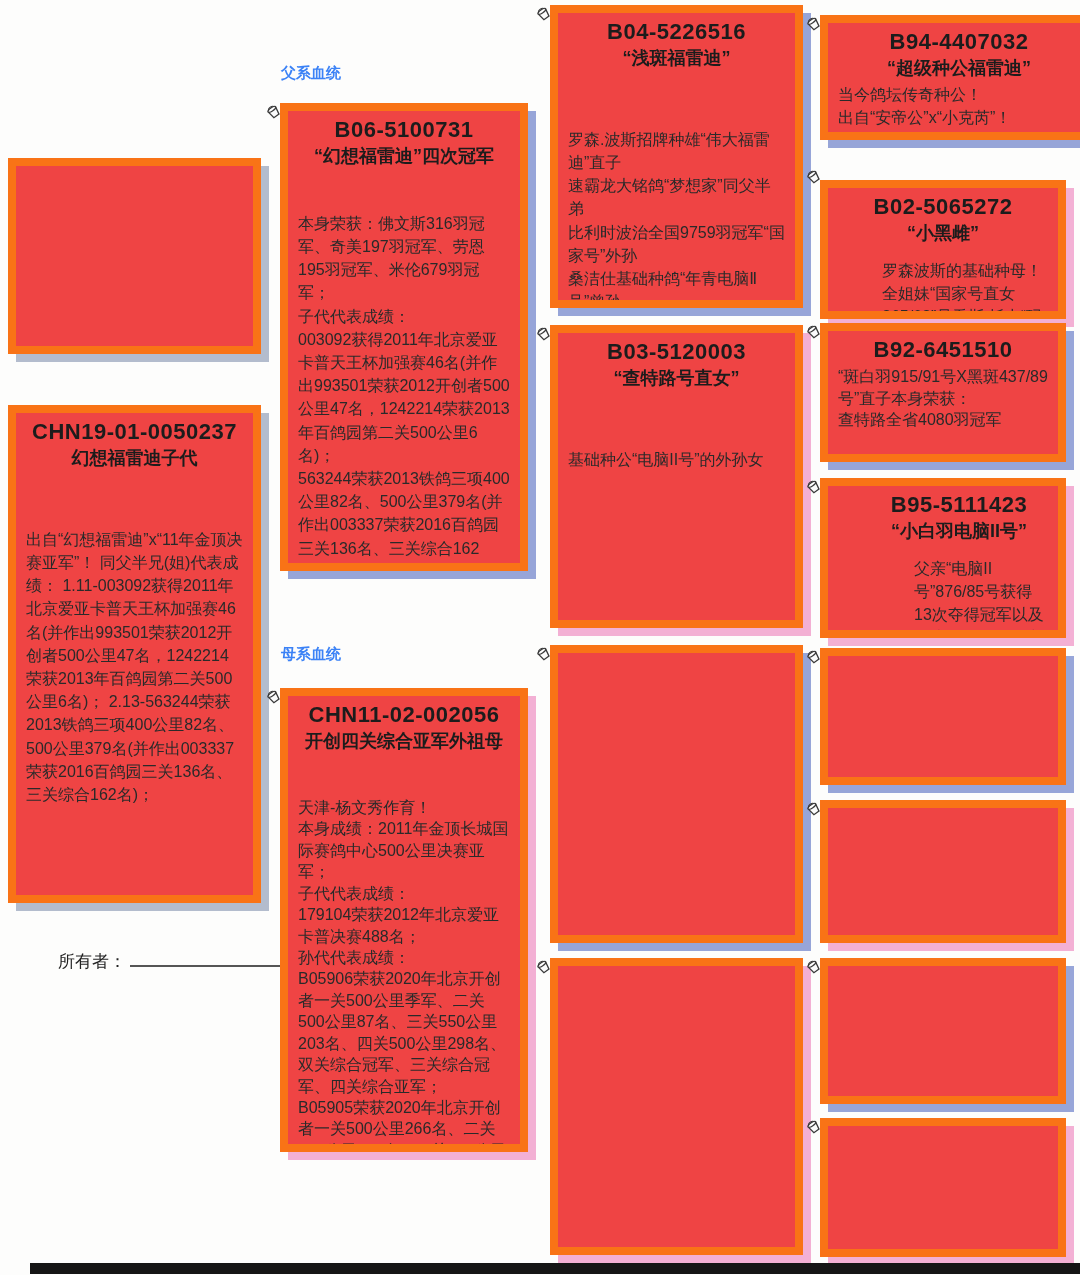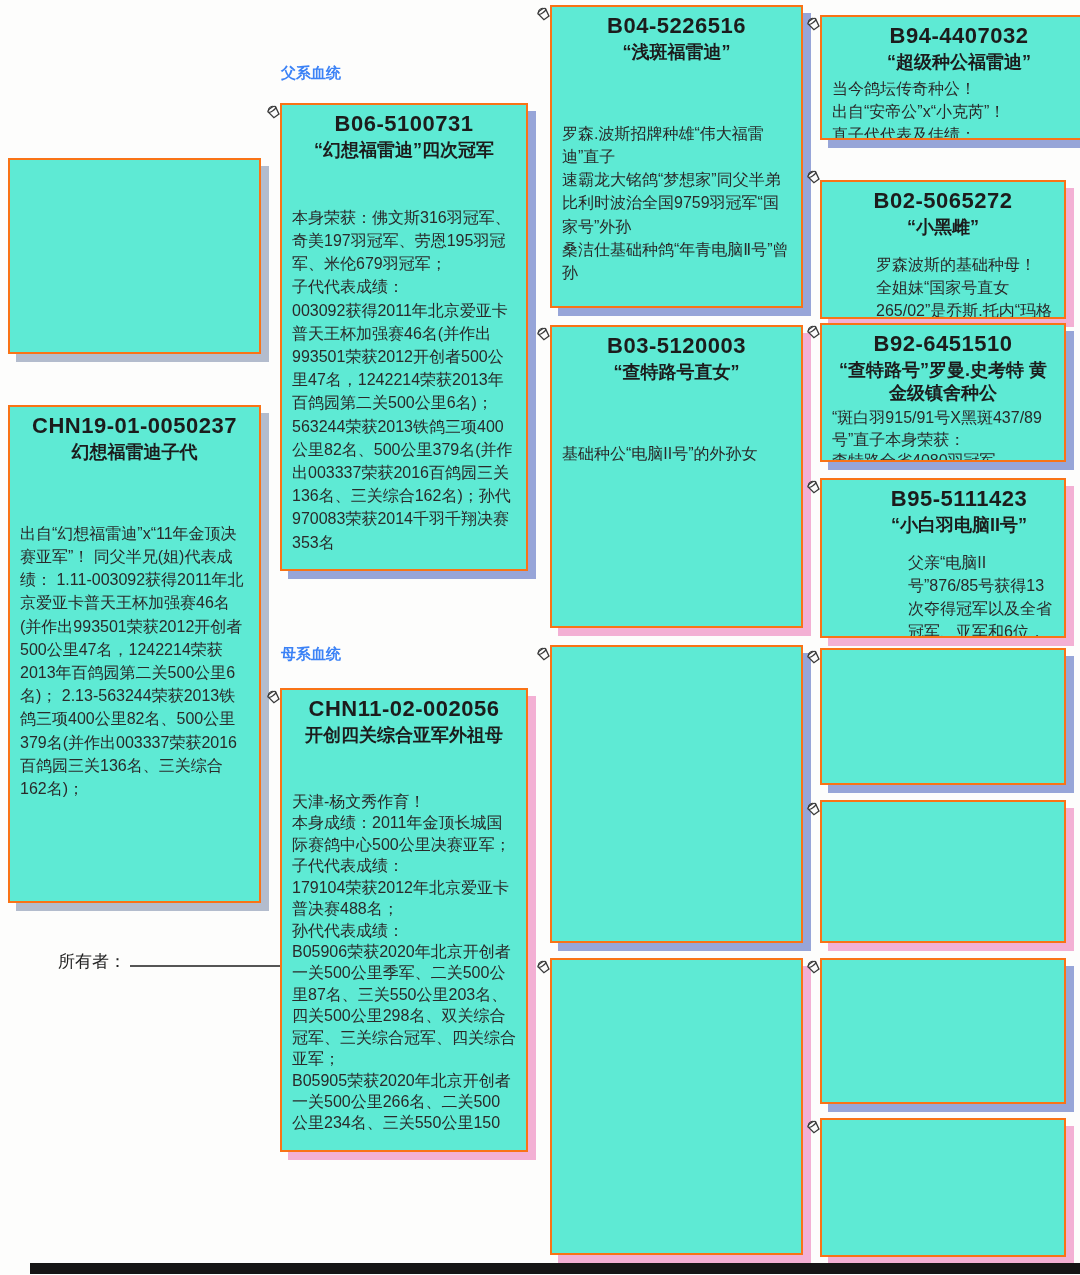--- a/index.html
+++ b/index.html
@@ -1,18 +1,18 @@
 <!DOCTYPE html>
 <html><head>
 <meta charset="utf-8">
 <style>
   html,body{margin:0;padding:0;background:#f7f7f7;}
   #canvas{position:relative;width:1080px;height:1275px;background:#fdfdfc;overflow:hidden;
           font-family:"Liberation Sans","DejaVu Sans",sans-serif;color:#2d2d2d;}
-  .box{position:absolute;background:#5eead4;border:2px solid #f97316;box-sizing:border-box;
+  .box{position:absolute;background:#ef4444;border:8px solid #f97316;box-sizing:border-box;
        overflow:hidden;padding:6px 10px 8px 10px;}
   .box.male{box-shadow:8px 8px 0 0 #97a5d8;}
   .box.female{box-shadow:8px 8px 0 0 #f3b0d4;}
   .box.neutral{box-shadow:8px 8px 0 0 #b3bccd;}
   .box-id{font-weight:bold;font-size:22px;text-align:center;line-height:1.2;color:#1c1c1c;letter-spacing:.5px;}
   .box-name{font-weight:bold;font-size:18px;text-align:center;line-height:1.25;color:#1c1c1c;margin-top:2px;}
   .box-body{font-size:16px;line-height:1.45;white-space:pre-line;color:#2a2a2a;}
   .gap-xl{margin-top:58px;} .gap-lg{margin-top:44px;}
   .gap-sm{margin-top:14px;margin-left:44px;} .gap-xs{margin-top:3px;}
   .tight .box-body{line-height:1.34;}
@@ -91,21 +91,20 @@
 
   <div class="box female" style="left:820px;top:180px;width:246px;height:139px;">
     <div class="box-id">B02-5065272</div>
     <div class="box-name">“小黑雌”</div>
     <div class="box-body gap-sm tight">罗森波斯的基础种母！
 全姐妹“国家号直女265/02”是乔斯.托内“玛格娜”的母亲！</div>
   </div>
 
   <div class="box male tight" style="left:820px;top:323px;width:246px;height:139px;">
     <div class="box-id">B92-6451510</div>
-    <div class="box-name">“查特路号”罗曼.史考特 黄金级镇舍种公</div>
     <div class="box-body gap-xs">“斑白羽915/91号X黑斑437/89号”直子本身荣获：
 查特路全省4080羽冠军</div>
   </div>
 
   <div class="box female" style="left:820px;top:478px;width:246px;height:160px;padding-left:42px;">
     <div class="box-id">B95-5111423</div>
     <div class="box-name">“小白羽电脑II号”</div>
     <div class="box-body gap-sm tight">父亲“电脑II号”876/85号获得13次夺得冠军以及全省冠军、亚军和6位，纯桑杰士鸽！</div>
   </div>
 

